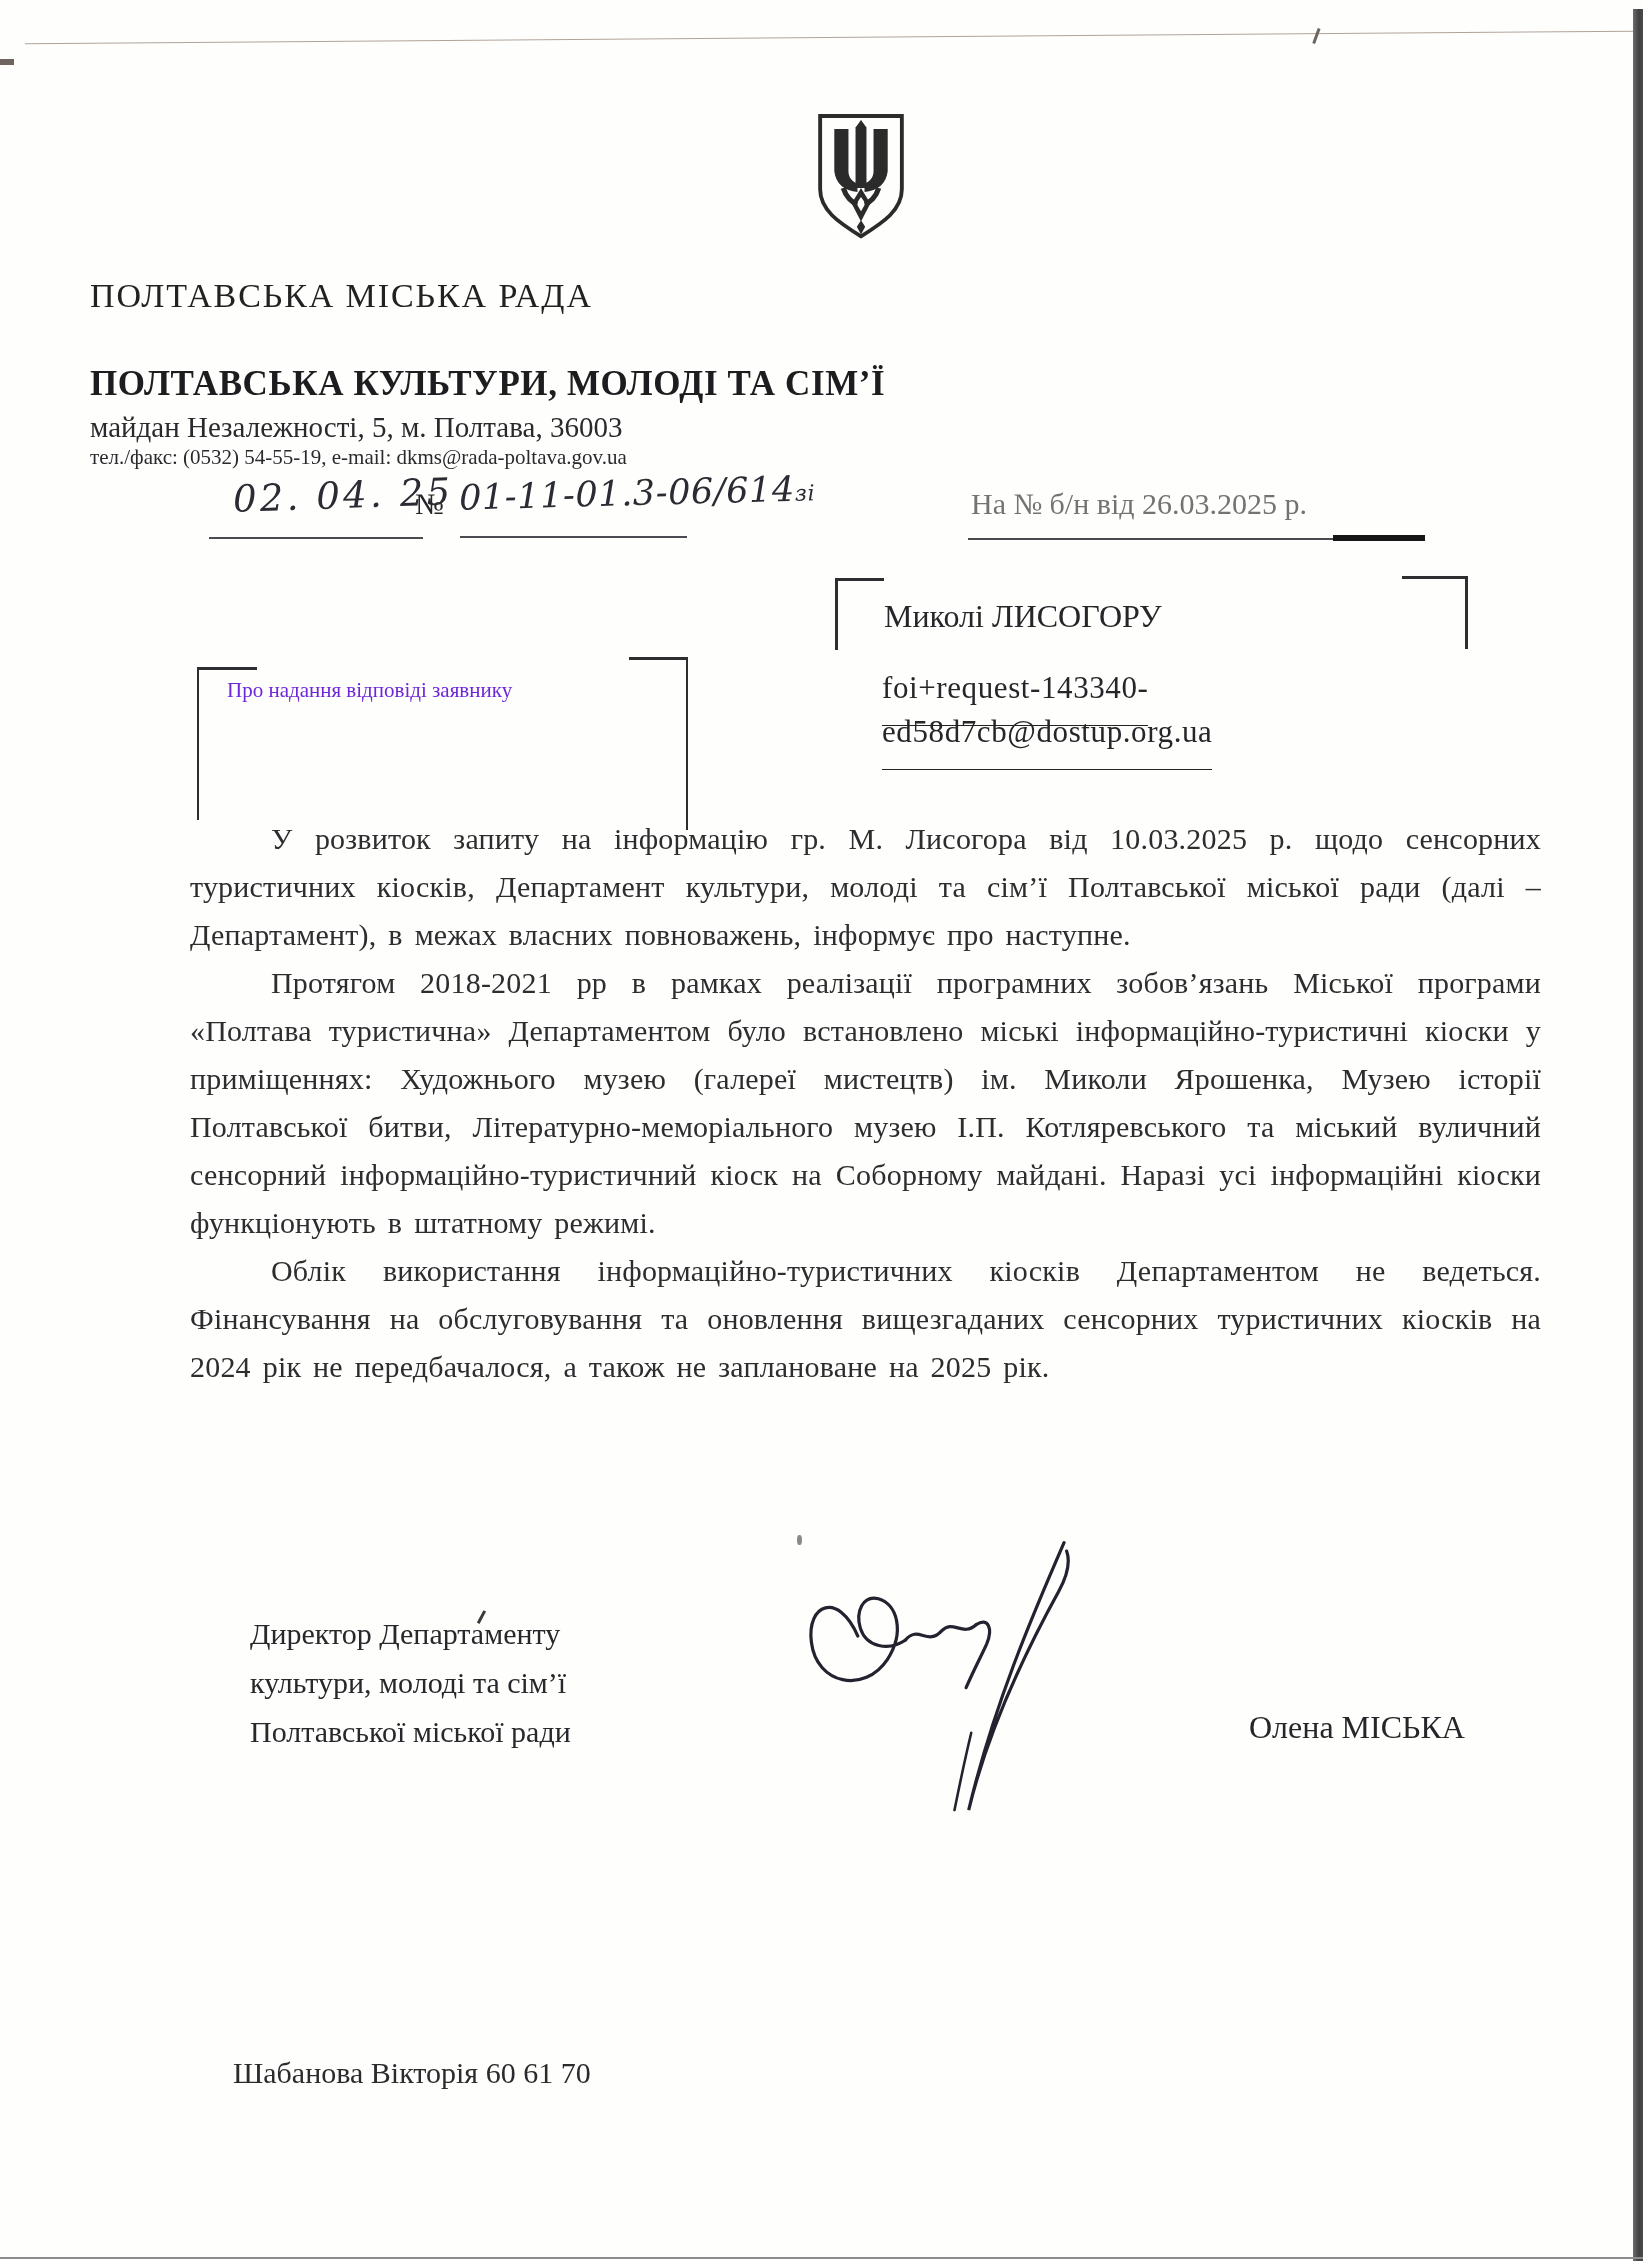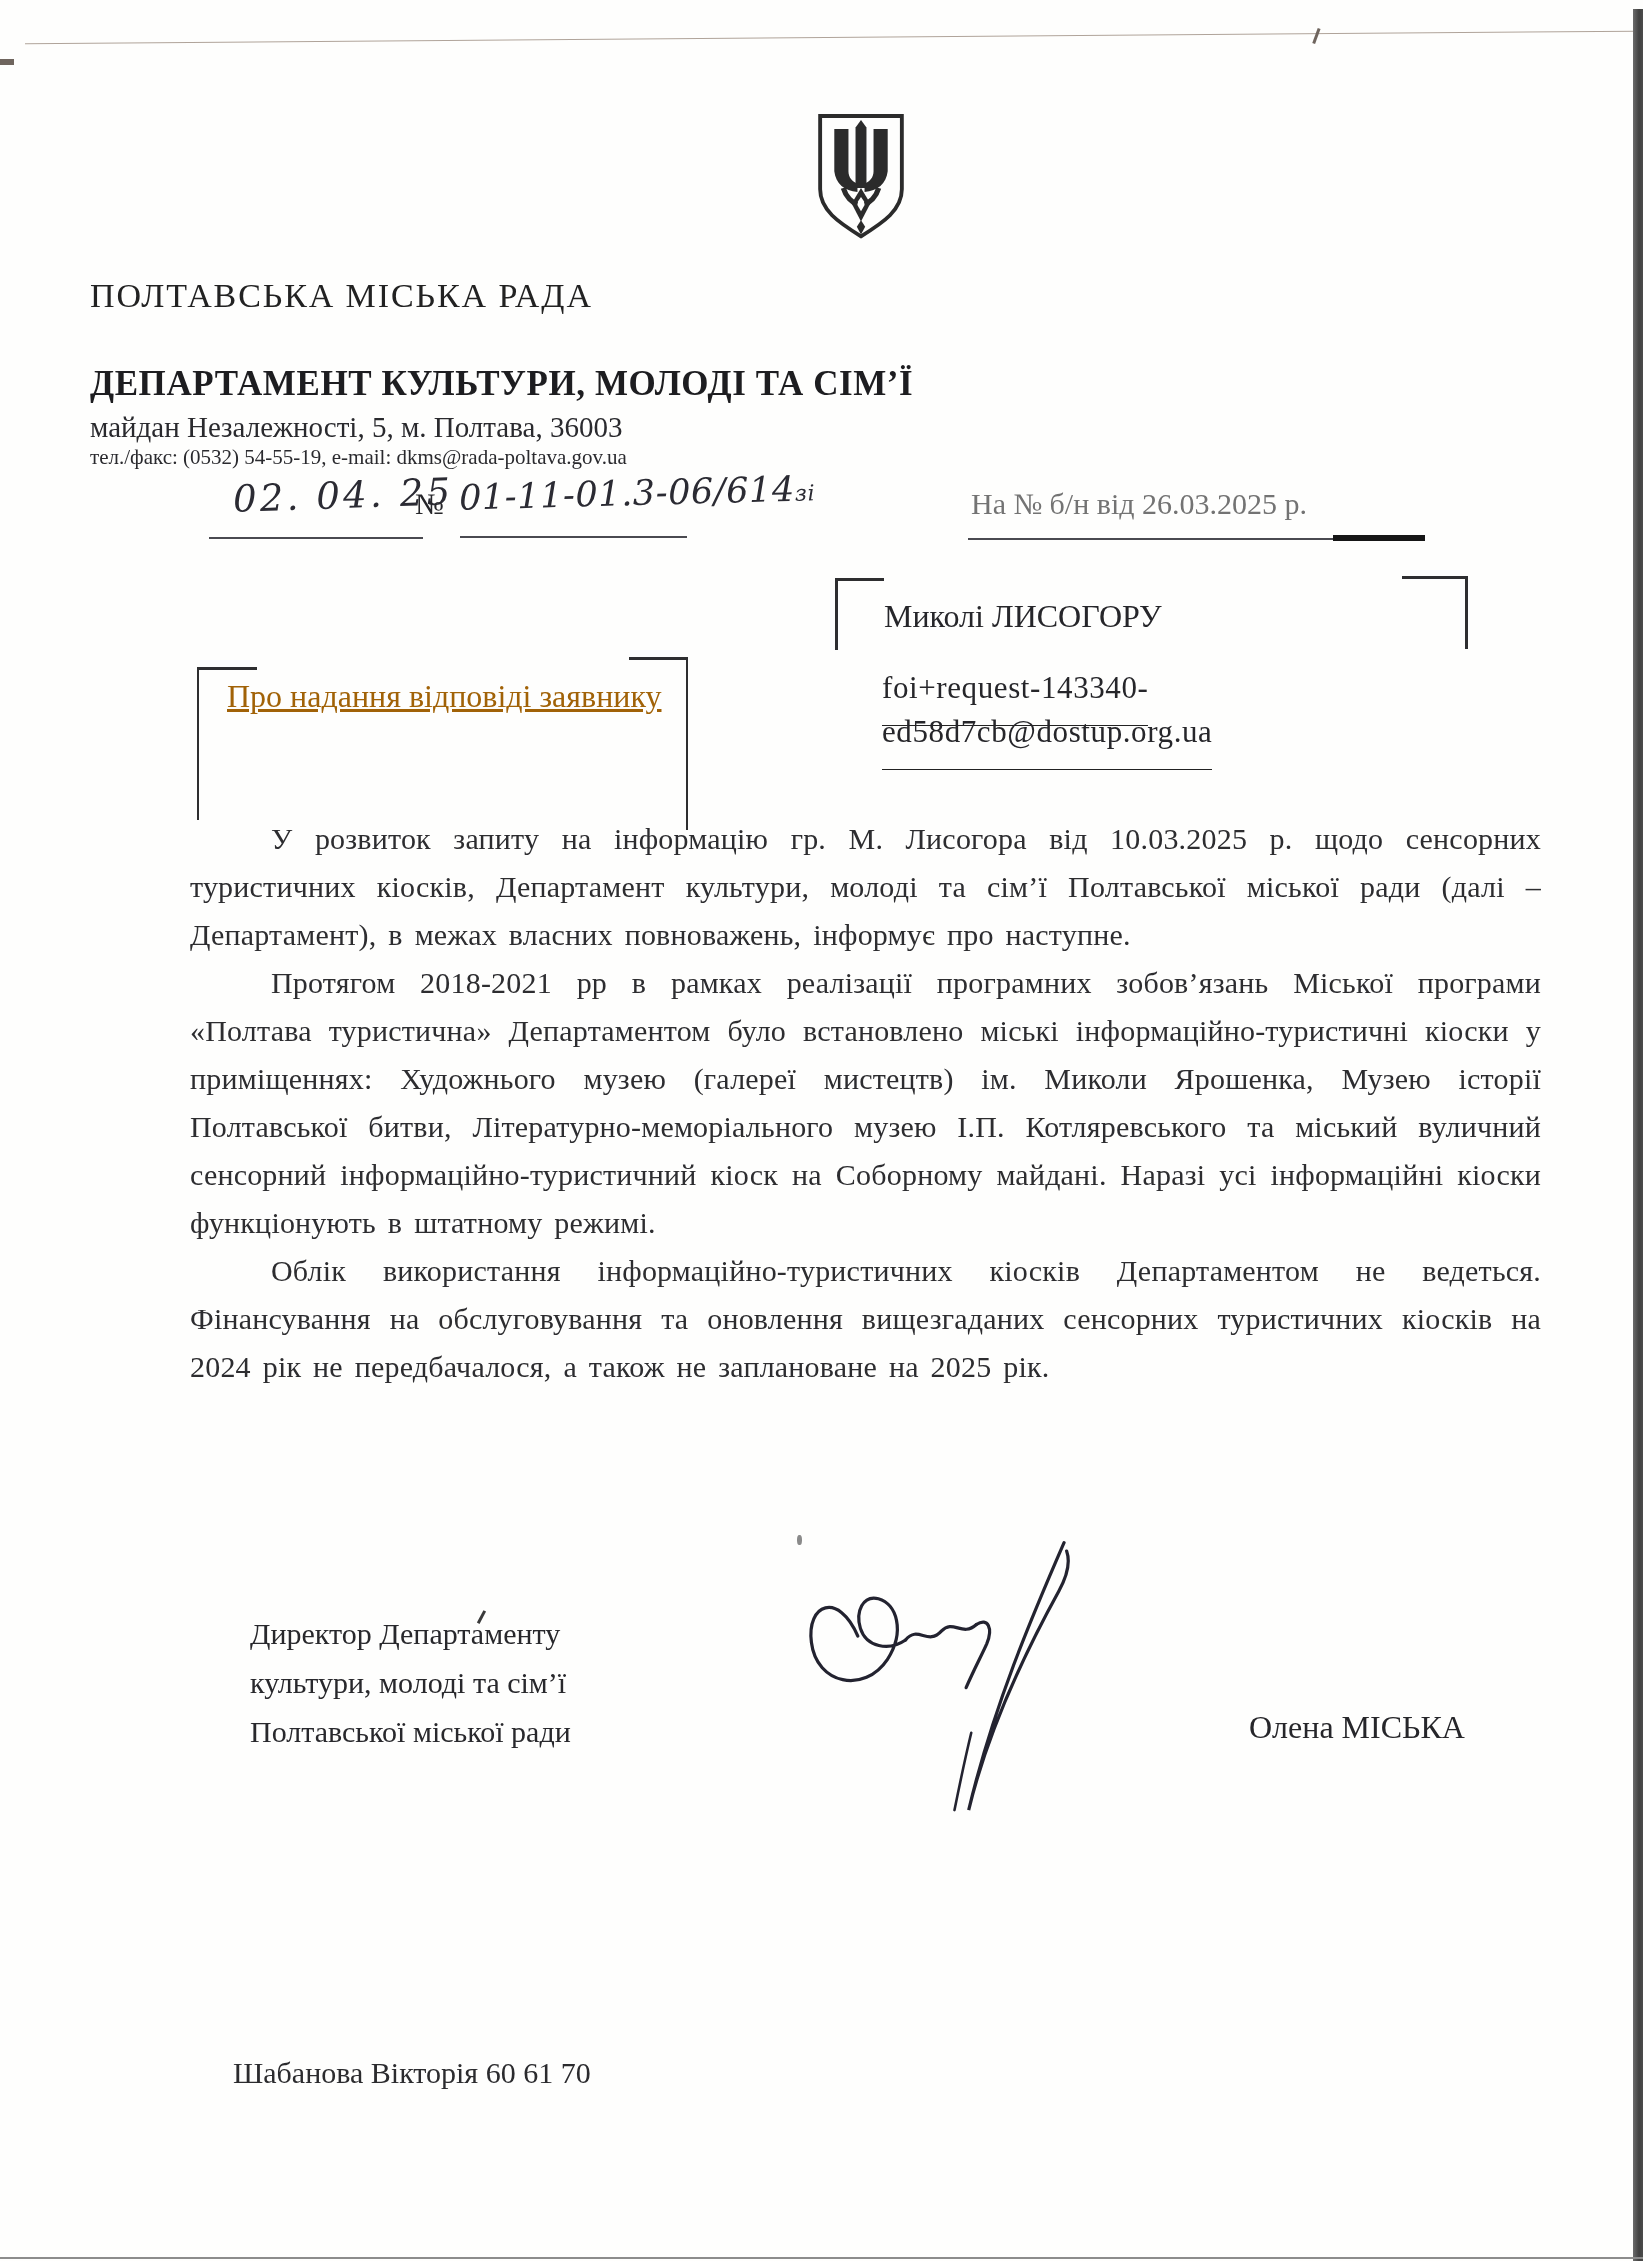--- a/index.html
+++ b/index.html
@@ -23,21 +23,21 @@
   .hw-date{left:233px;top:474px;font-size:37px;letter-spacing:3.2px;transform:rotate(-2deg);}
   .num-sign{left:415px;top:487px;font-size:30px;}
   .hw-number{left:459px;top:473px;font-size:35px;letter-spacing:0.6px;transform:rotate(-1.5deg);white-space:nowrap;}
   .hw-suffix{font-size:22px;}
   .reply-ref{left:971px;top:487px;font-size:30px;white-space:nowrap;color:#737373;}
   .rule{background:#4a4a50;height:1.9px;}
   
   .frame-line{background:#2e2e30;}
   .recipient-name{left:884px;top:598px;font-size:32px;white-space:nowrap;}
   .email-line{font-size:31px;letter-spacing:0.6px;border-bottom:1.9px solid #222;padding-bottom:19px;white-space:nowrap;}
-  .subject-text{left:227px;top:678px;font-size:32px;white-space:nowrap;color:#a16207;text-decoration:underline;}
+  .subject-text{left:227px;top:678px;font-size:21px;white-space:nowrap;color:#6d28d9;}
   
   .body-text{left:190px;top:815px;width:1351px;}
   .body-text p{
     margin:0;font-size:30px;line-height:48px;
     text-align:justify;text-indent:81px;
     word-spacing:0.14em;letter-spacing:0.2px;color:#2d2d30;
   }
   
   .sig-titles{left:250px;top:1609px;font-size:30px;line-height:49px;color:#28282c;}
   .sig-name{left:1249px;top:1709px;font-size:32px;white-space:nowrap;}
@@ -68,21 +68,21 @@
     <path d="M30 26 L52 26 L52 92 C52 102 58 108 66 111 L66 124 C46 123 32 111 30 92 Z" fill="#2b2b2b"></path>
     <path d="M113 26 L91 26 L91 92 C91 102 85 108 77 111 L77 124 C97 123 111 111 113 92 Z" fill="#2b2b2b"></path>
     <path d="M71.5 118 L86 142 L71.5 170 L57 142 Z" fill="#2b2b2b"></path>
     <path d="M71.5 132 L78.5 142 L71.5 154 L64.5 142 Z" fill="#fefefd"></path>
     <path d="M44 118 C48 132 58 141 66 143" fill="none" stroke="#2b2b2b" stroke-width="8"></path>
     <path d="M99 118 C95 132 85 141 77 143" fill="none" stroke="#2b2b2b" stroke-width="8"></path>
     <path d="M71.5 168 L78 178 L71.5 190 L65 178 Z" fill="#2b2b2b"></path>
   </svg>
 
   <div class="abs lh-center org-title">ПОЛТАВСЬКА МІСЬКА РАДА</div>
-  <div class="abs lh-center dept-title">ДЕПАРТАМЕНТ КУЛЬТУРИ, МОЛОДІ ТА СІМ’Ї</div>
+  <div class="abs lh-center dept-title">ПОЛТАВСЬКА КУЛЬТУРИ, МОЛОДІ ТА СІМ’Ї</div>
   <div class="abs lh-center addr-line">майдан Незалежності, 5, м. Полтава, 36003</div>
   <div class="abs lh-center tel-line">тел./факс: (0532) 54-55-19,  e-mail: dkms@rada-poltava.gov.ua</div>
 
   <div class="abs hw hw-date">02. 04. 25</div>
   <div class="abs num-sign">№</div>
   <div class="abs hw hw-number"><span>01-11-01.3-06/614</span><span class="hw-suffix">зі</span></div>
   <div class="abs rule" style="left:209px;top:537px;width:214px;"></div>
   <div class="abs rule" style="left:460px;top:536px;width:227px;"></div>
   <div class="abs reply-ref">На № б/н від 26.03.2025 р.</div>
   <div class="abs rule" style="left:968px;top:538px;width:454px;"></div>

